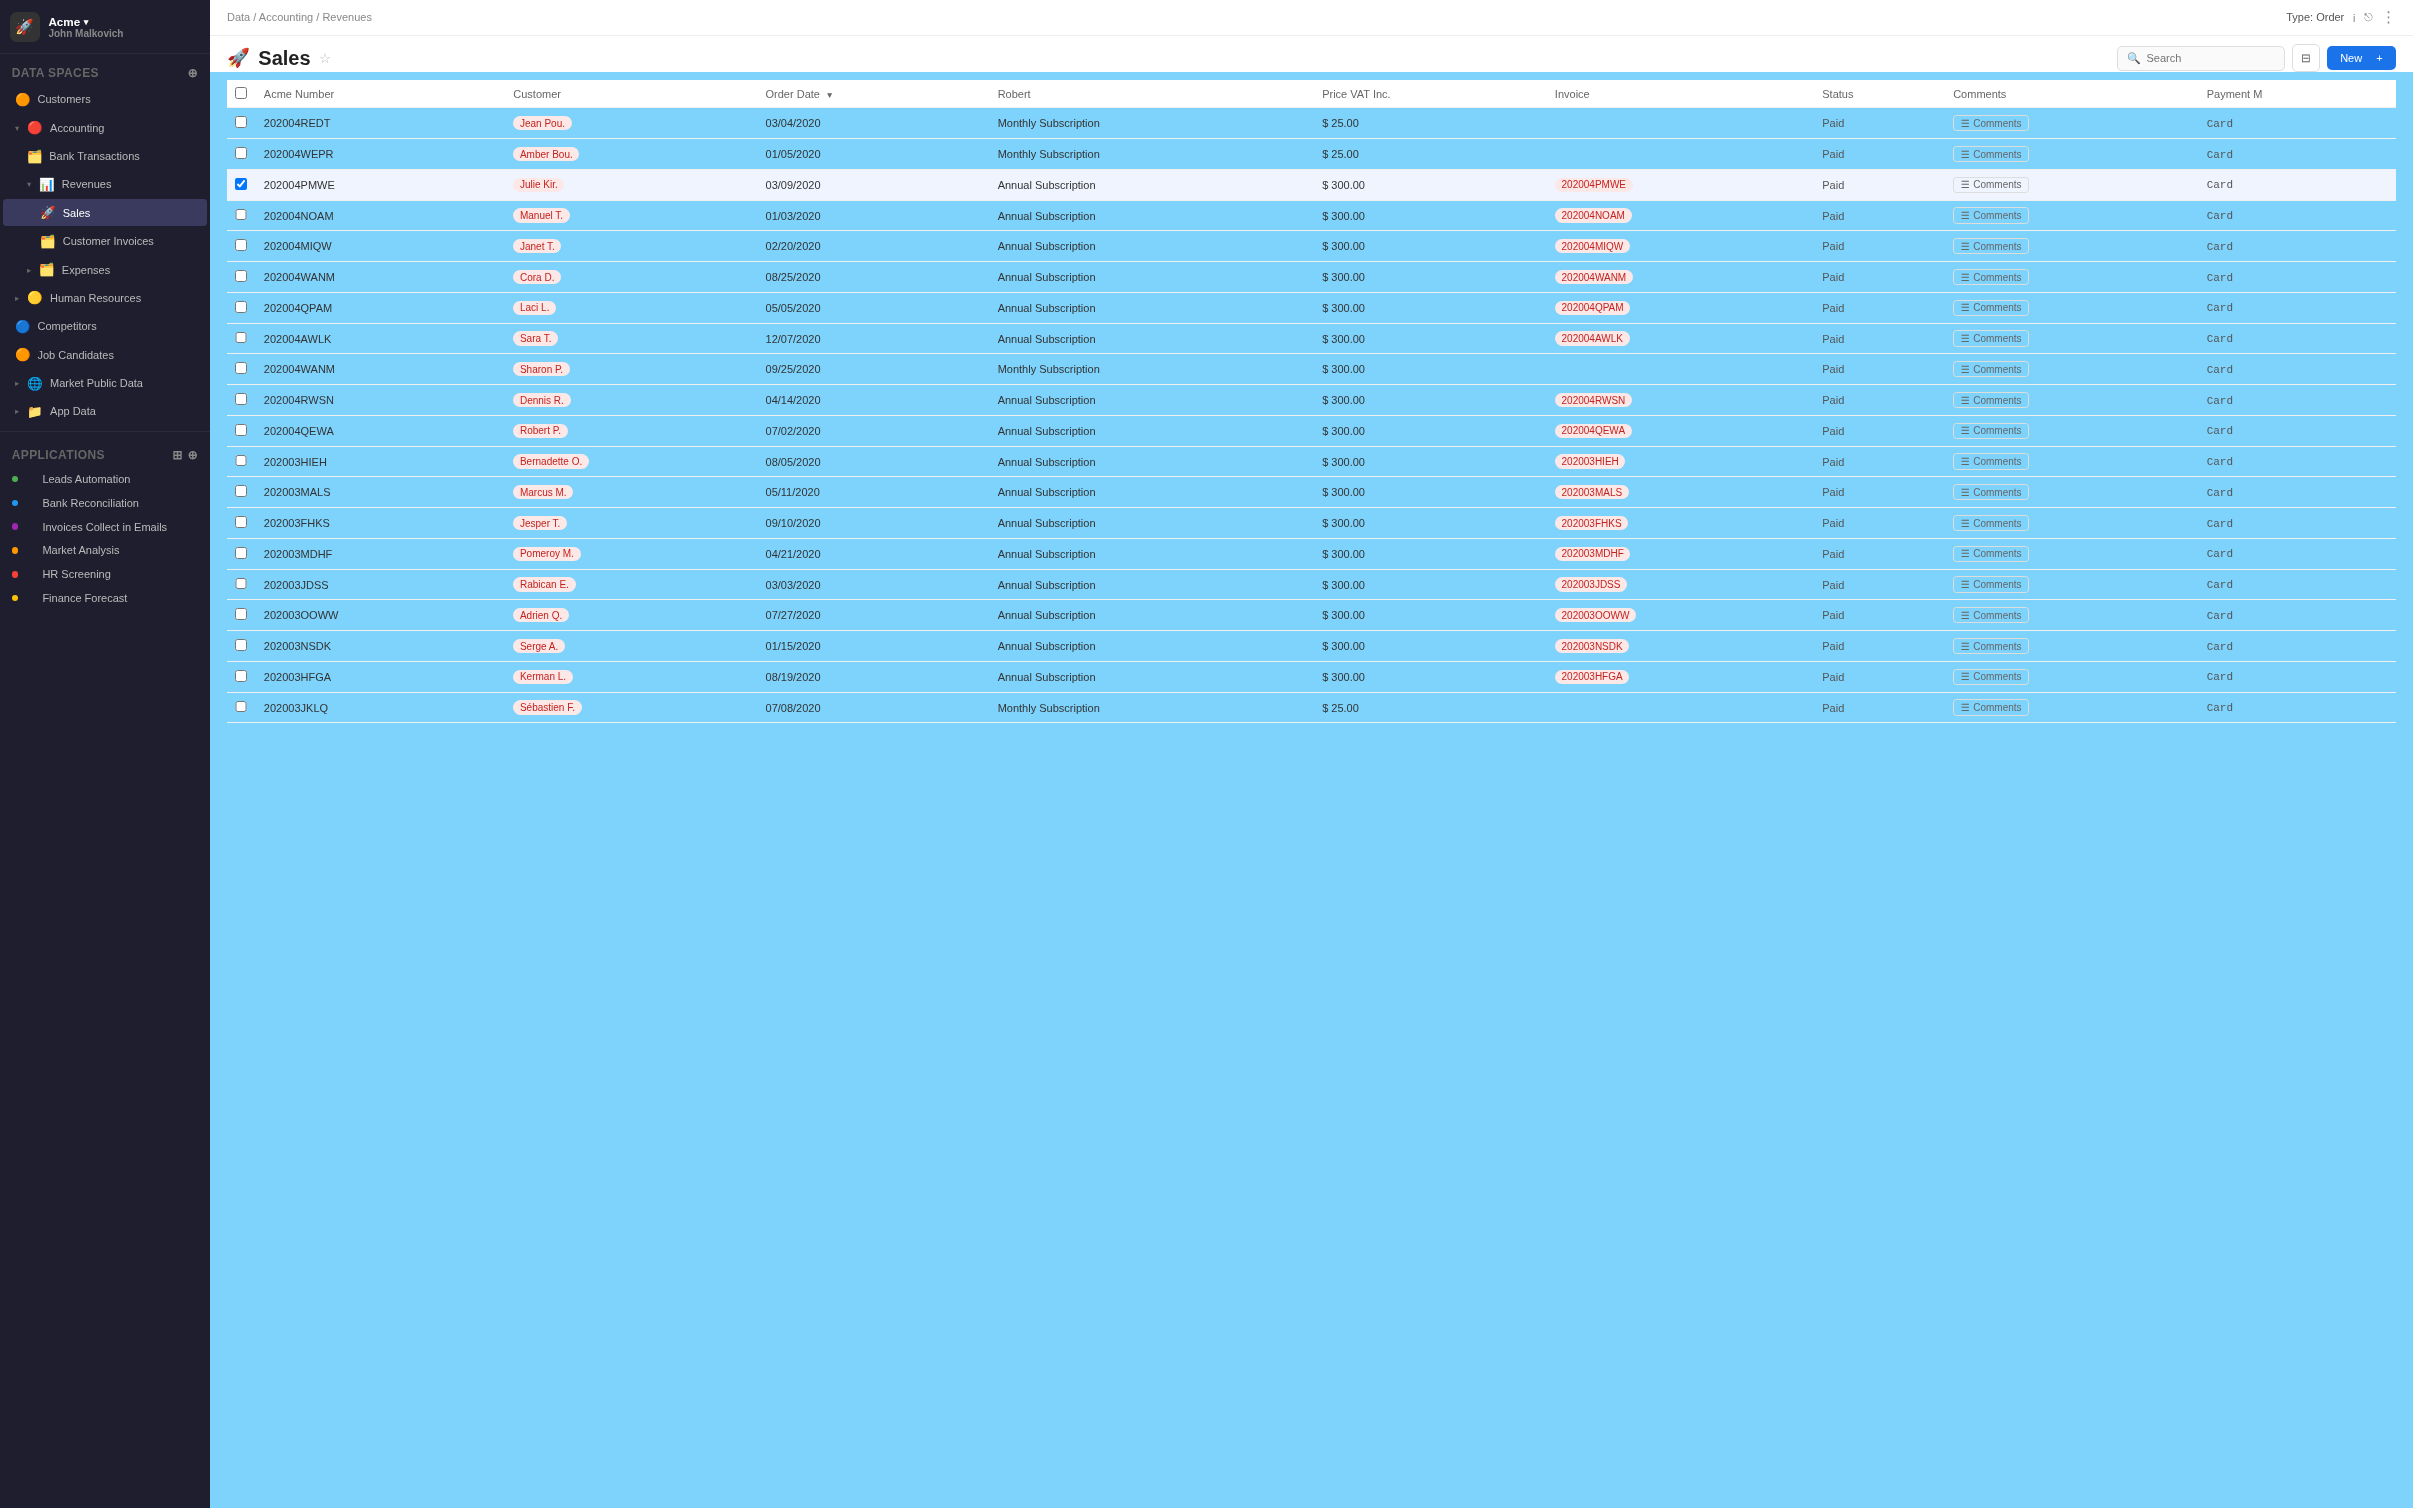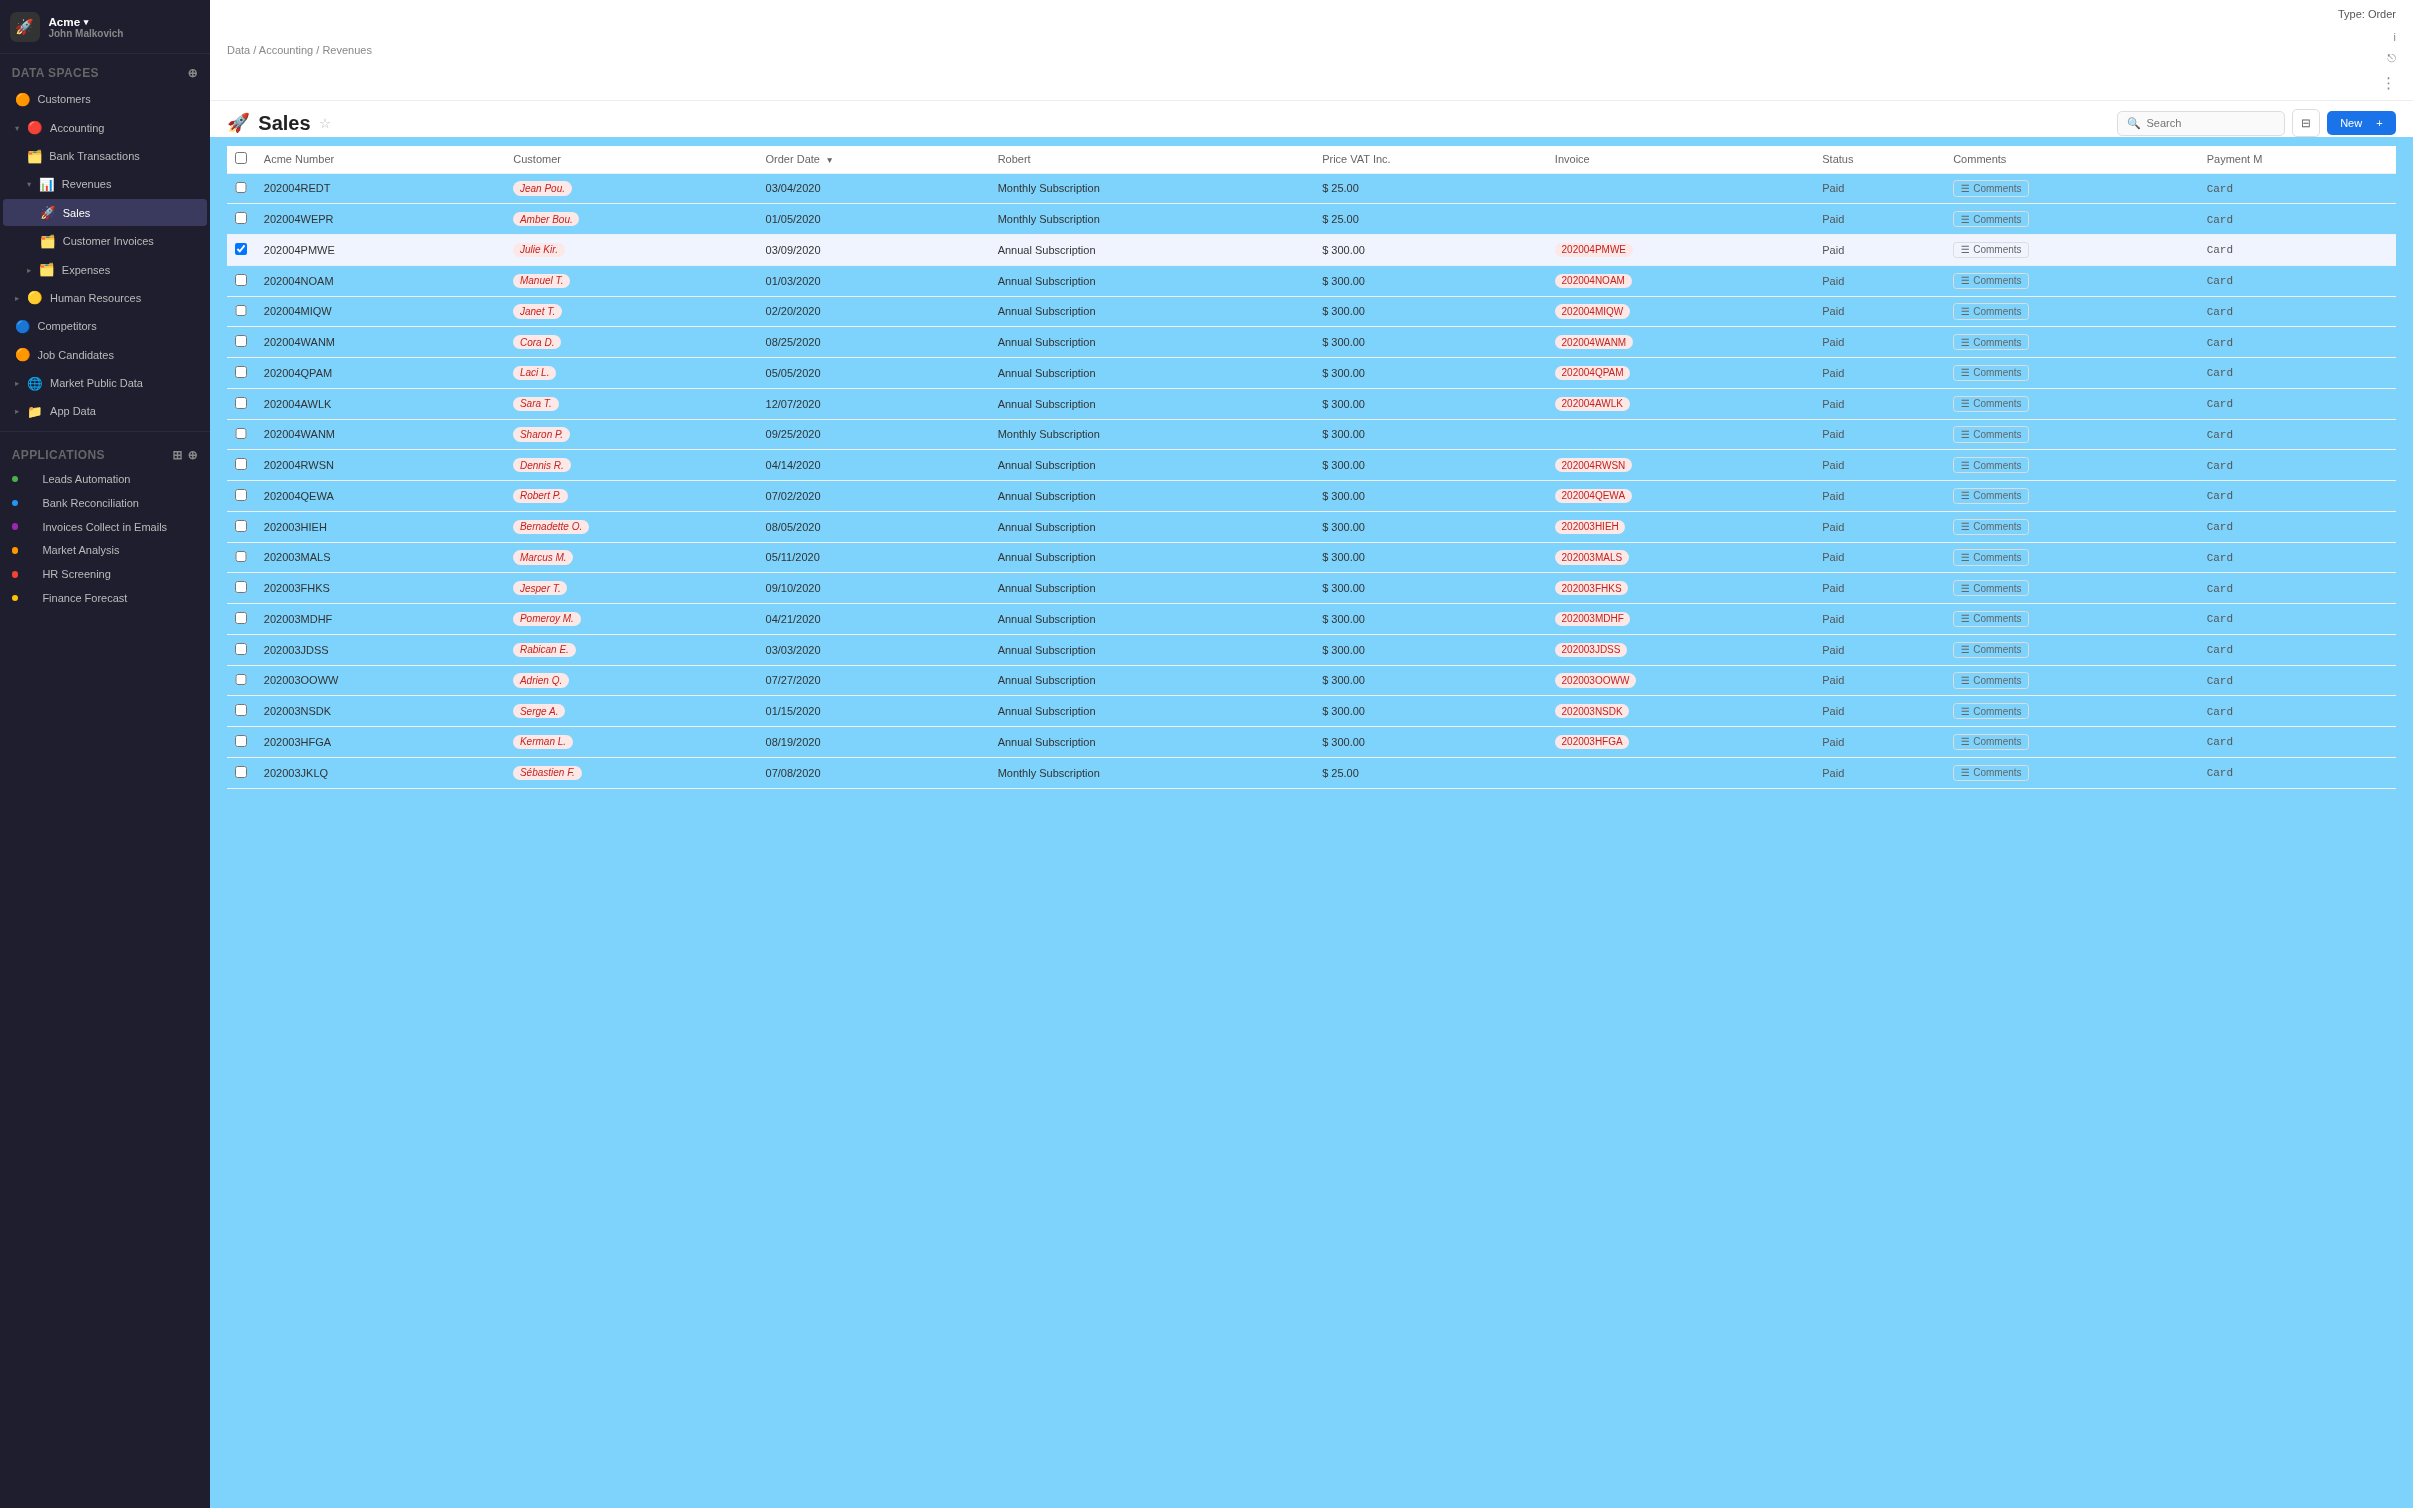--- a/index.html
+++ b/index.html
@@ -92,24 +92,23 @@
       padding: 8.4px 17px;
       border-bottom: 0.8px solid #eee;
       background: #fff;
     }
     .breadcrumb {
       color: #888;
       font-size: 11px;
     }
     .topbar-actions {
       display: flex;
-      align-items: flex-end;
+      align-items: center;
       gap: 8.4px;
       color: #888;
-      flex-direction: column;
     }
     .page-header {
       display: flex;
       align-items: center;
       justify-content: space-between;
       padding: 8.4px 17px 0;
       background: #fff;
     }
     .page-title-area {
       display: flex;
@@ -207,21 +206,20 @@
       width: 27px;
       text-align: center;
     }
     .customer-tag {
       background: #fce8e6;
       color: #c5221f;
       padding: 1.7px 6.7px;
       border-radius: 10px;
       font-size: 10px;
       display: inline-block;
-      font-style: italic;
     }
     .invoice-tag {
       background: #fce8e6;
       color: #c5221f;
       padding: 1.7px 6.7px;
       border-radius: 10px;
       font-size: 10px;
       display: inline-block;
     }
     .status-paid {

